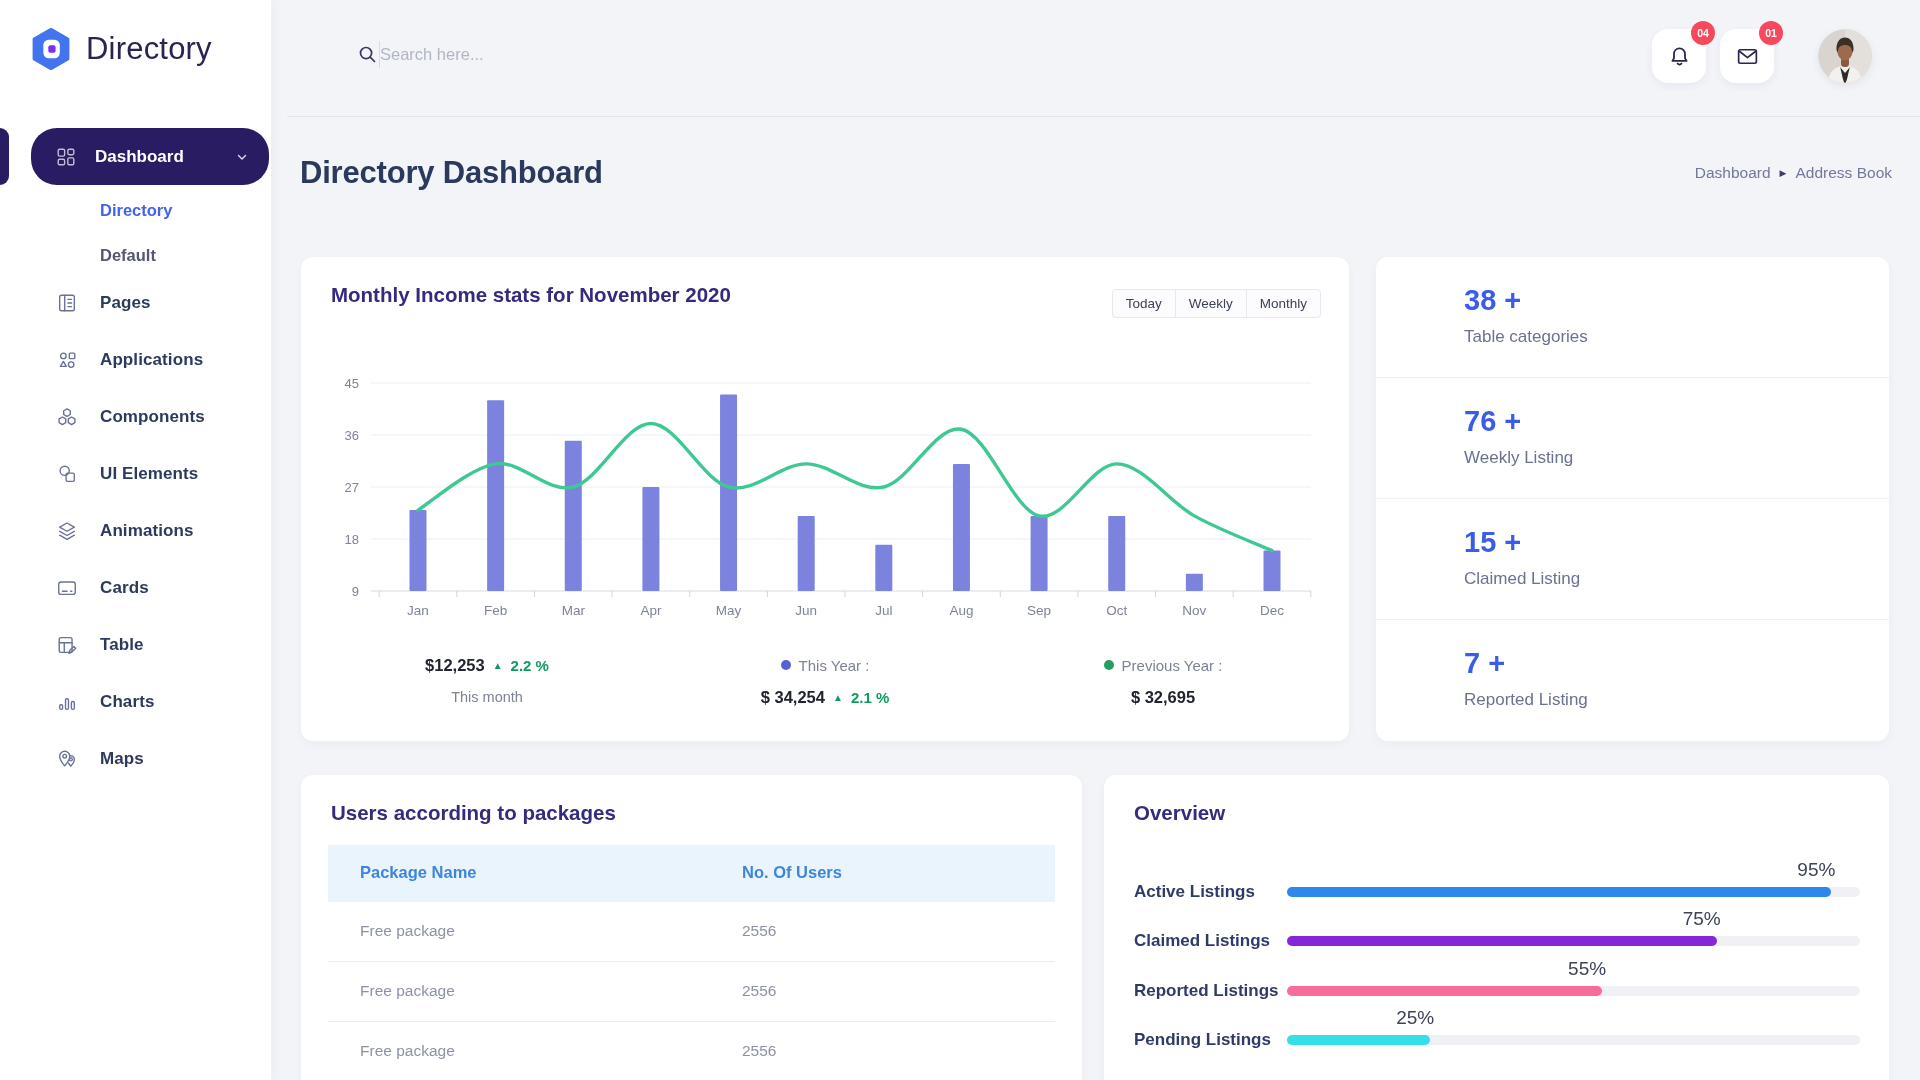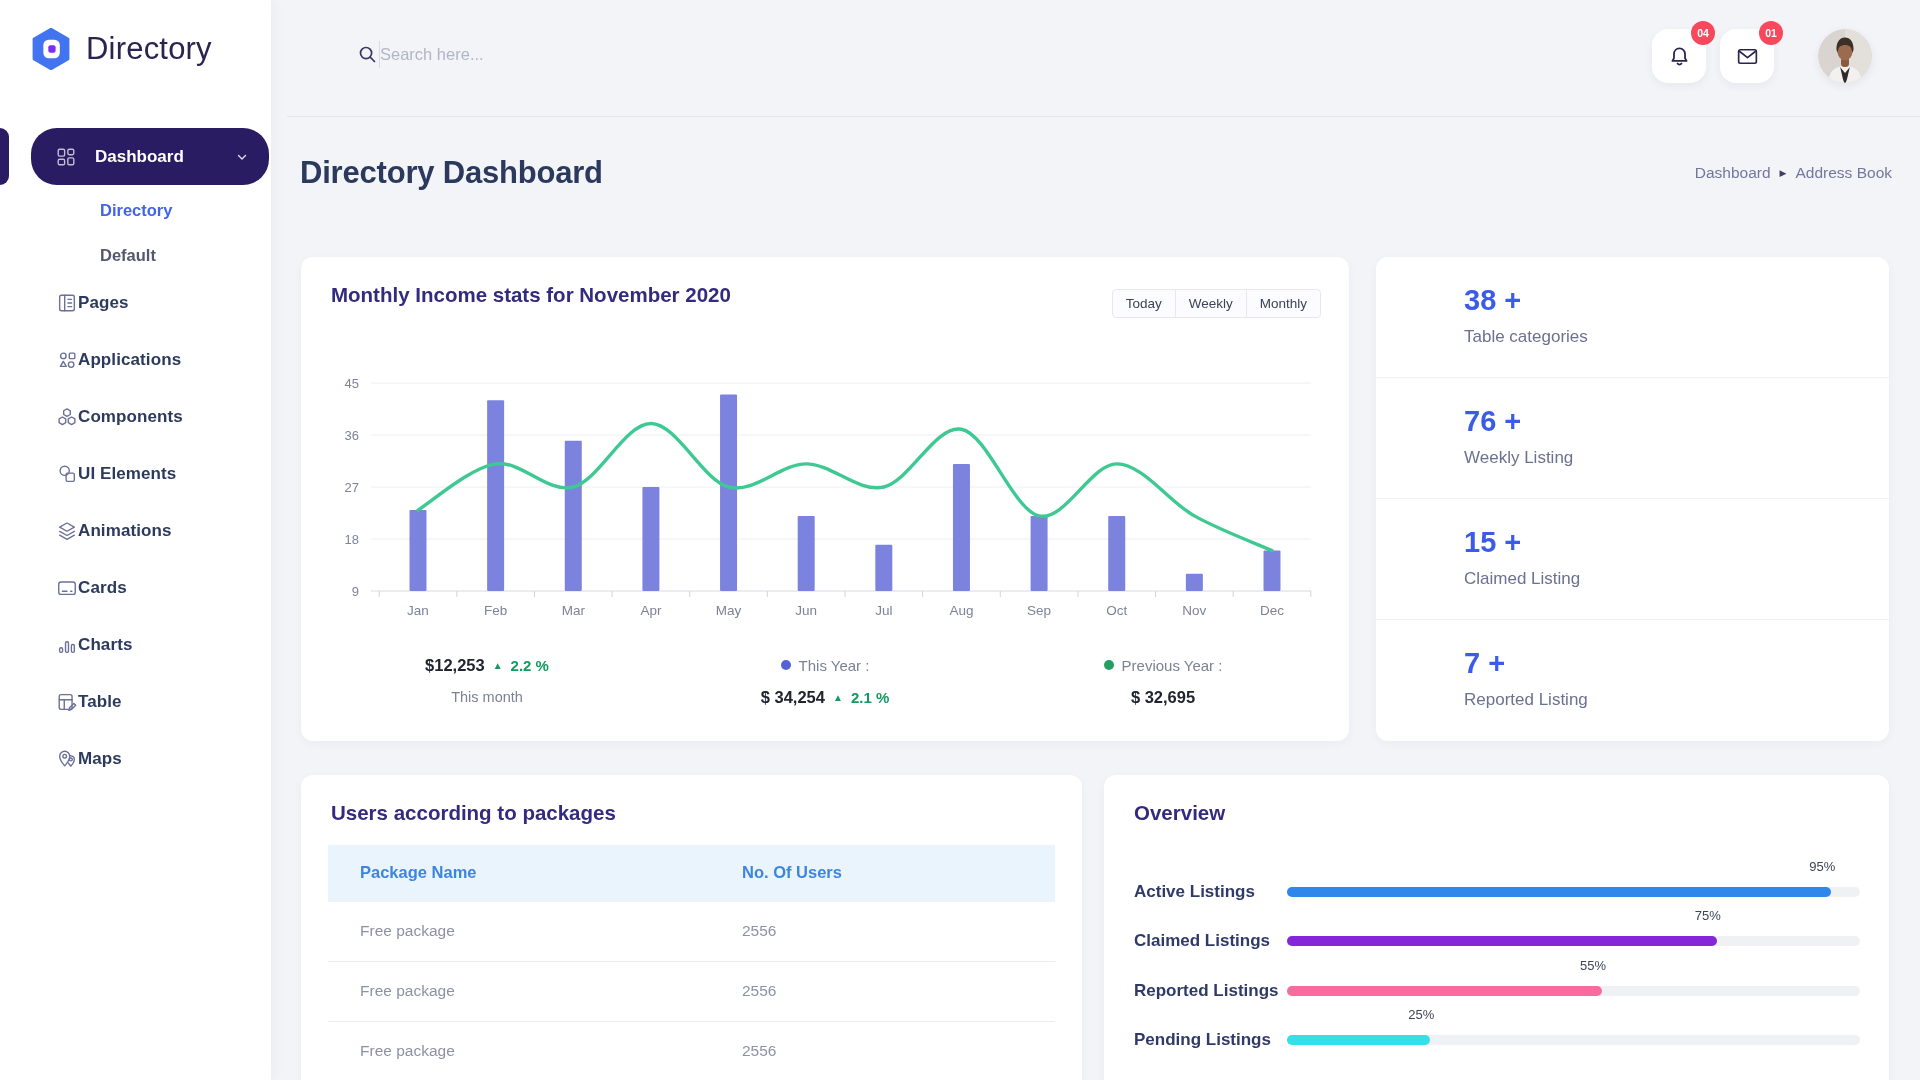--- a/index.html
+++ b/index.html
@@ -18,21 +18,21 @@
   .nav-pill .nav-label { color:#fff; font-weight:700; font-size:17px; }
   .nav-pill .nav-ic { color:rgba(255,255,255,.72); }
   .nav-ic { width:22px; height:22px; display:inline-flex; }
   .nav-ic svg { width:22px; height:22px; }
   .pill-chevron { margin-left:auto; display:inline-flex; color:rgba(255,255,255,.85); }
   .nav-sub { position:absolute; left:100px; top:188px; }
   .nav-sub-item { height:45px; display:flex; align-items:center; font-size:16.5px; font-weight:600;
                   color:#55576e; cursor:pointer; }
   .nav-sub-item.active { color:#4263eb; }
   .nav-list { position:absolute; left:0; top:274px; width:271px; }
-  .nav-item { height:57px; display:flex; align-items:center; padding-left:56px; cursor:pointer; }
+  .nav-item { height:57px; display:flex; align-items:center; padding-left:56px; gap:22px; cursor:pointer; }
   .nav-item .nav-ic { color:#6a7096; }
   .nav-item .nav-label { font-size:17px; font-weight:700; color:#2c3a5d; letter-spacing:.1px; }
 
   
   .hdr-line { position:absolute; left:287px; top:116px; width:1633px; height:1px; background:#e4e6ee; }
   .search-wrap { position:absolute; left:356px; top:41px; display:flex; align-items:center; }
   .search-ic { color:#3a3564; display:inline-flex; }
   .search-div { width:1px; height:27px; background:#d9dce6; }
   .search-input { border:none; outline:none; background:transparent; font-size:16.5px; width:330px;
                   color:#4a4f63; font-family:"Liberation Sans", sans-serif; }
@@ -98,21 +98,21 @@
   .tbl-row { position:relative; height:60px; border-bottom:1px solid #e9ecf2; }
   .tbl-row span { position:absolute; top:20px; font-size:15.5px; color:#8c92a4; }
   .td-c1 { left:32px; } .td-c2 { left:414px; }
 
   
   .ov-row { position:absolute; left:0; width:785px; height:49px; }
   .ov-label { position:absolute; left:30px; top:14px; font-size:17px; font-weight:600; color:#303a68; }
   .ov-track { position:absolute; left:183px; top:19px; width:573px; height:10px; border-radius:6px;
               background:#f0f1f5; }
   .ov-fill { height:10px; border-radius:6px; }
-  .ov-pct { position:absolute; top:-9px; transform:translateX(-100%); font-size:13px; color:#3e4458; }
+  .ov-pct { position:absolute; top:-9px; transform:translateX(-100%); font-size:19px; color:#3e4458; }
 </style>
 </head>
 <body>
 
 <aside class="sidebar">
   <div class="brand">
     <span style="display:inline-flex">
       <svg width="46" height="46" viewBox="0 0 24 24">
         <path d="M12 1.8l8.8 5v10.4l-8.8 5-8.8-5V6.8z" fill="#4374f0" stroke="#4374f0" stroke-width="1.6" stroke-linejoin="round"></path>
         <rect x="8" y="7.2" width="8.6" height="9.6" rx="2.8" fill="#ffffff"></rect>
@@ -200,36 +200,36 @@
               <rect x="3" y="5.5" width="18" height="13.5" rx="2.5"></rect>
               <path d="M7 15.5h5"></path>
               <path d="M16 15.5h1.3"></path>
             </svg>
           </span>
           <span class="nav-label">Cards</span>
         </div>
         <div class="nav-item">
           <span class="nav-ic">
             <svg viewBox="0 0 24 24" fill="none" stroke="currentColor" stroke-width="1.5" stroke-linecap="round" stroke-linejoin="round">
+              <rect x="3.5" y="4" width="14" height="16" rx="2"></rect>
+              <path d="M3.5 9.5h14M9 9.5V20"></path>
+              <path d="M14 21l1-3 4.5-4.5 2 2L17 20z"></path>
+            </svg>
+          </span>
+          <span class="nav-label">Table</span>
+        </div>
+        <div class="nav-item">
+          <span class="nav-ic">
+            <svg viewBox="0 0 24 24" fill="none" stroke="currentColor" stroke-width="1.5" stroke-linecap="round" stroke-linejoin="round">
               <rect x="4" y="15" width="3.2" height="5" rx="1.4"></rect>
               <rect x="10.4" y="8.5" width="3.2" height="11.5" rx="1.4"></rect>
               <rect x="16.8" y="11.5" width="3.2" height="8.5" rx="1.4"></rect>
             </svg>
           </span>
           <span class="nav-label">Charts</span>
-        </div>
-        <div class="nav-item">
-          <span class="nav-ic">
-            <svg viewBox="0 0 24 24" fill="none" stroke="currentColor" stroke-width="1.5" stroke-linecap="round" stroke-linejoin="round">
-              <rect x="3.5" y="4" width="14" height="16" rx="2"></rect>
-              <path d="M3.5 9.5h14M9 9.5V20"></path>
-              <path d="M14 21l1-3 4.5-4.5 2 2L17 20z"></path>
-            </svg>
-          </span>
-          <span class="nav-label">Table</span>
         </div>
         <div class="nav-item">
           <span class="nav-ic">
             <svg viewBox="0 0 24 24" fill="none" stroke="currentColor" stroke-width="1.5" stroke-linecap="round" stroke-linejoin="round">
               <path d="M9.5 3.5C6.5 3.5 4 5.9 4 8.9 4 13 9.5 19.5 9.5 19.5S15 13 15 8.9c0-3-2.5-5.4-5.5-5.4z"></path>
               <circle cx="9.5" cy="9" r="2"></circle>
               <path d="M15.8 8.3c2.4.4 4.2 2.1 4.2 4.3 0 2.9-3.8 7.2-3.8 7.2s-1.3-1.5-2.5-3.4"></path>
               <circle cx="16.2" cy="12.5" r="1.6"></circle>
             </svg>
           </span>

